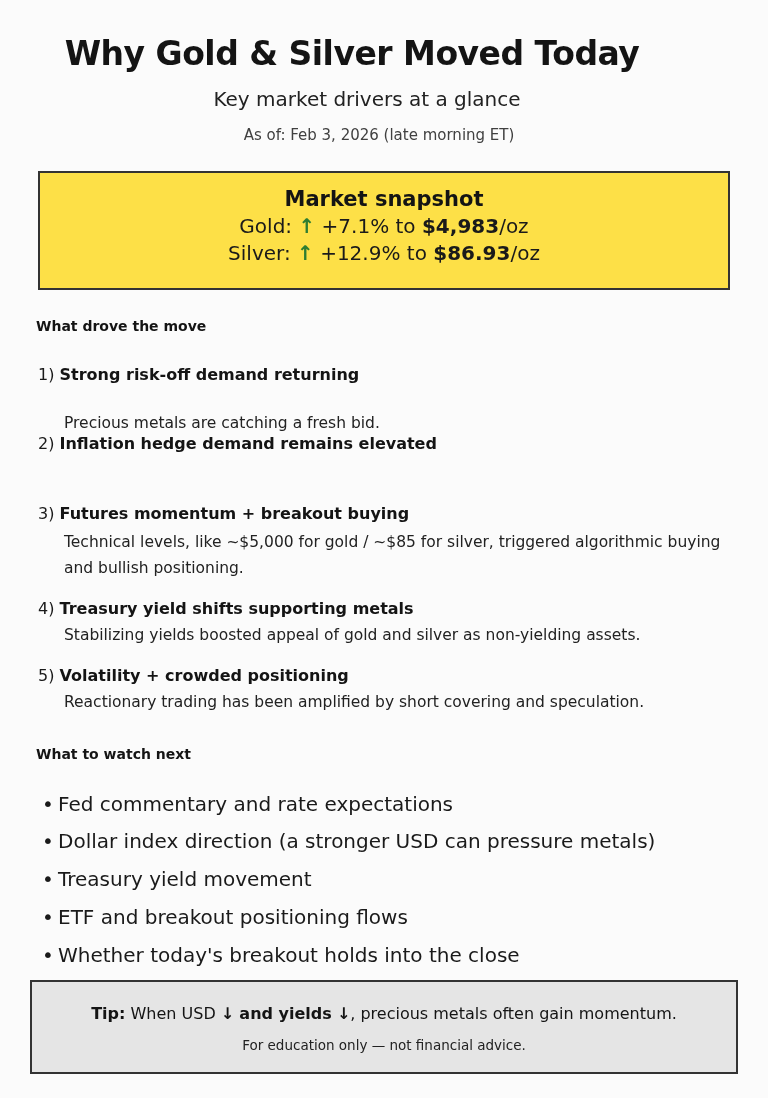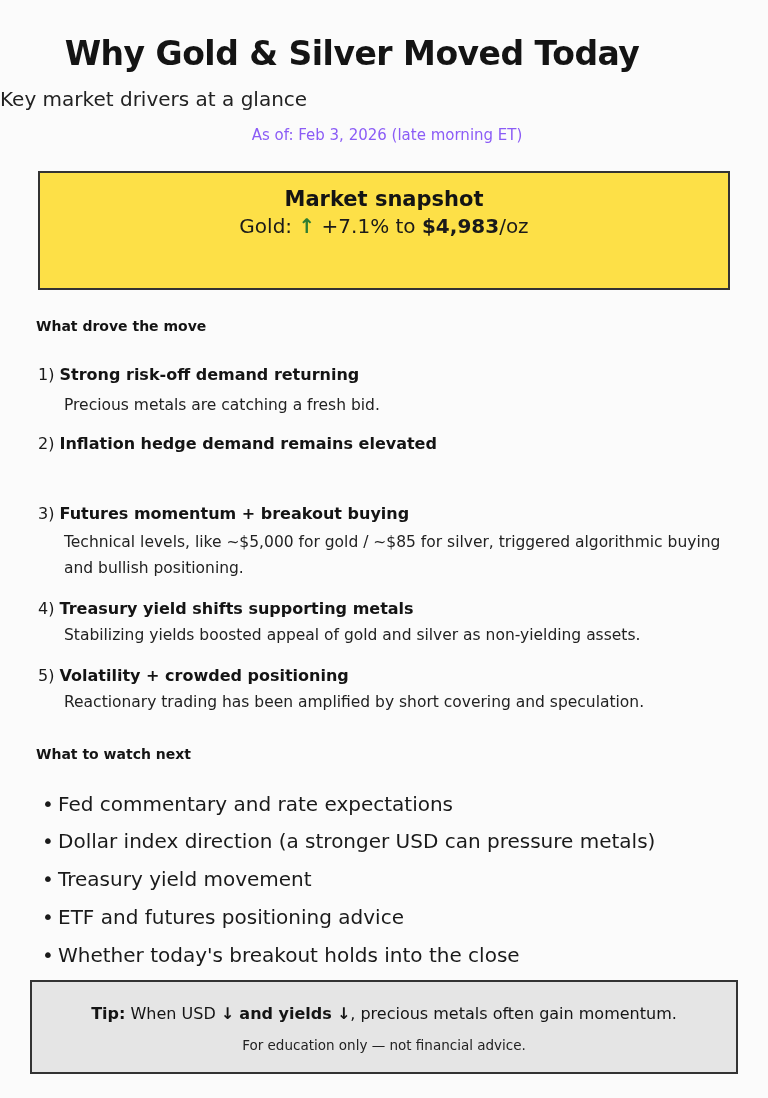--- a/index.html
+++ b/index.html
@@ -3,36 +3,36 @@
 <meta charset="utf-8">
 <style>
   html, body { margin: 0; padding: 0; }
   body {
     width: 768px; height: 1098px; background: #fbfbfb; color: #141414;
     font-family: "DejaVu Sans", "Liberation Sans", sans-serif;
     position: relative; overflow: hidden;
   }
   .title { position: absolute; top: 34px; left: 0; width: 704px; text-align: center;
     font-size: 33px; font-weight: bold; letter-spacing: -0.5px; }
-  .subtitle { position: absolute; top: 87px; left: 0; width: 734px; text-align: left;
+  .subtitle { position: absolute; top: 87px; left: 0; width: 734px; text-align: center;
     font-size: 20px; color: #222; }
-  .asof { position: absolute; top: 126px; left: 16px; width: 742px; text-align: center;
-    font-size: 15px; color: #8b5cf6; }
+  .asof { position: absolute; top: 126px; left: 8px; width: 742px; text-align: center;
+    font-size: 15px; color: #404040; }
   .snapshot { position: absolute; top: 171px; left: 38px; width: 692px; height: 119px;
     border: 2px solid #333; box-sizing: border-box; background: #fde047; text-align: center; }
   .snap-title { margin-top: 14px; font-size: 21px; font-weight: bold; }
   .snap-row { font-size: 20px; margin-top: 3px; color: #1a1a1a; }
   .snap-row .arrow { color: #2e7d32; font-weight: bold; }
   .snap-row .price { font-weight: bold; }
   .h2 { position: absolute; left: 36px; font-size: 14px; font-weight: bold; }
   .driver { position: absolute; left: 38px; width: 700px; }
   .driver .head { font-size: 16px; }
   .driver .num { color: #1a1a1a; }
   .driver .label { font-weight: bold; }
-  .driver .desc { margin-left: 26px; margin-top: 8px; font-size: 15.5px; line-height: 26px; color: #222; }
+  .driver .desc { margin-left: 26px; margin-top: 26px; font-size: 15.5px; line-height: 26px; color: #222; }
   .bullet { position: absolute; left: 42px; font-size: 20px; color: #1a1a1a; }
   .bullet .dot { display: inline-block; width: 16px; }
   .tip { position: absolute; top: 980px; left: 30px; width: 708px; height: 94px;
     border: 2px solid #333; box-sizing: border-box; background: #e5e5e5; text-align: center; }
   .tip-line { margin-top: 22px; font-size: 16px; }
   .tip-line b { font-weight: bold; }
   .disclaimer { margin-top: 14px; font-size: 13.5px; color: #222; }
 </style>
 </head>
 <body>
@@ -41,20 +41,26 @@
 <div class="subtitle">Key market drivers at a glance</div>
 <div class="asof">As of: Feb 3, 2026 (late morning ET)</div>
 
 <div class="snapshot">
   <div class="snap-title">Market snapshot</div>
   <div class="snap-row">
     <span>Gold:</span>
     <span class="arrow">↑</span>
     <span>+7.1% to</span>
     <span class="price">$4,983</span><span>/oz</span>
+  </div>
+  <div class="snap-row">
+    <span>Silver:</span>
+    <span class="arrow">↑</span>
+    <span>+12.9% to</span>
+    <span class="price">$86.93</span><span>/oz</span>
   </div>
 </div>
 
 <div class="h2" style="top:318px">What drove the move</div>
 
 <div class="driver" style="top:365px">
   <div class="head"><span class="num">1)</span> <span class="label">Strong risk-off demand returning</span></div>
   <div class="desc">Precious metals are catching a fresh bid.</div>
 </div>
 <div class="driver" style="top:434px">
@@ -71,21 +77,21 @@
 <div class="driver" style="top:666px">
   <div class="head"><span class="num">5)</span> <span class="label">Volatility + crowded positioning</span></div>
   <div class="desc" style="margin-top:4px">Reactionary trading has been amplified by short covering and speculation.</div>
 </div>
 
 <div class="h2" style="top:746px">What to watch next</div>
 
 <div class="bullet" style="top:792px"><span class="dot">•</span><span>Fed commentary and rate expectations</span></div>
 <div class="bullet" style="top:829px"><span class="dot">•</span><span>Dollar index direction (a stronger USD can pressure metals)</span></div>
 <div class="bullet" style="top:867px"><span class="dot">•</span><span>Treasury yield movement</span></div>
-<div class="bullet" style="top:905px"><span class="dot">•</span><span>ETF and futures positioning advice</span></div>
+<div class="bullet" style="top:905px"><span class="dot">•</span><span>ETF and breakout positioning flows</span></div>
 <div class="bullet" style="top:943px"><span class="dot">•</span><span>Whether today's breakout holds into the close</span></div>
 
 <div class="tip">
   <div class="tip-line">
     <b>Tip:</b>
     <span>When USD</span>
     <b>↓</b>
     <b>and yields</b>
     <b>↓</b><span>, precious metals often gain momentum.</span>
   </div>

